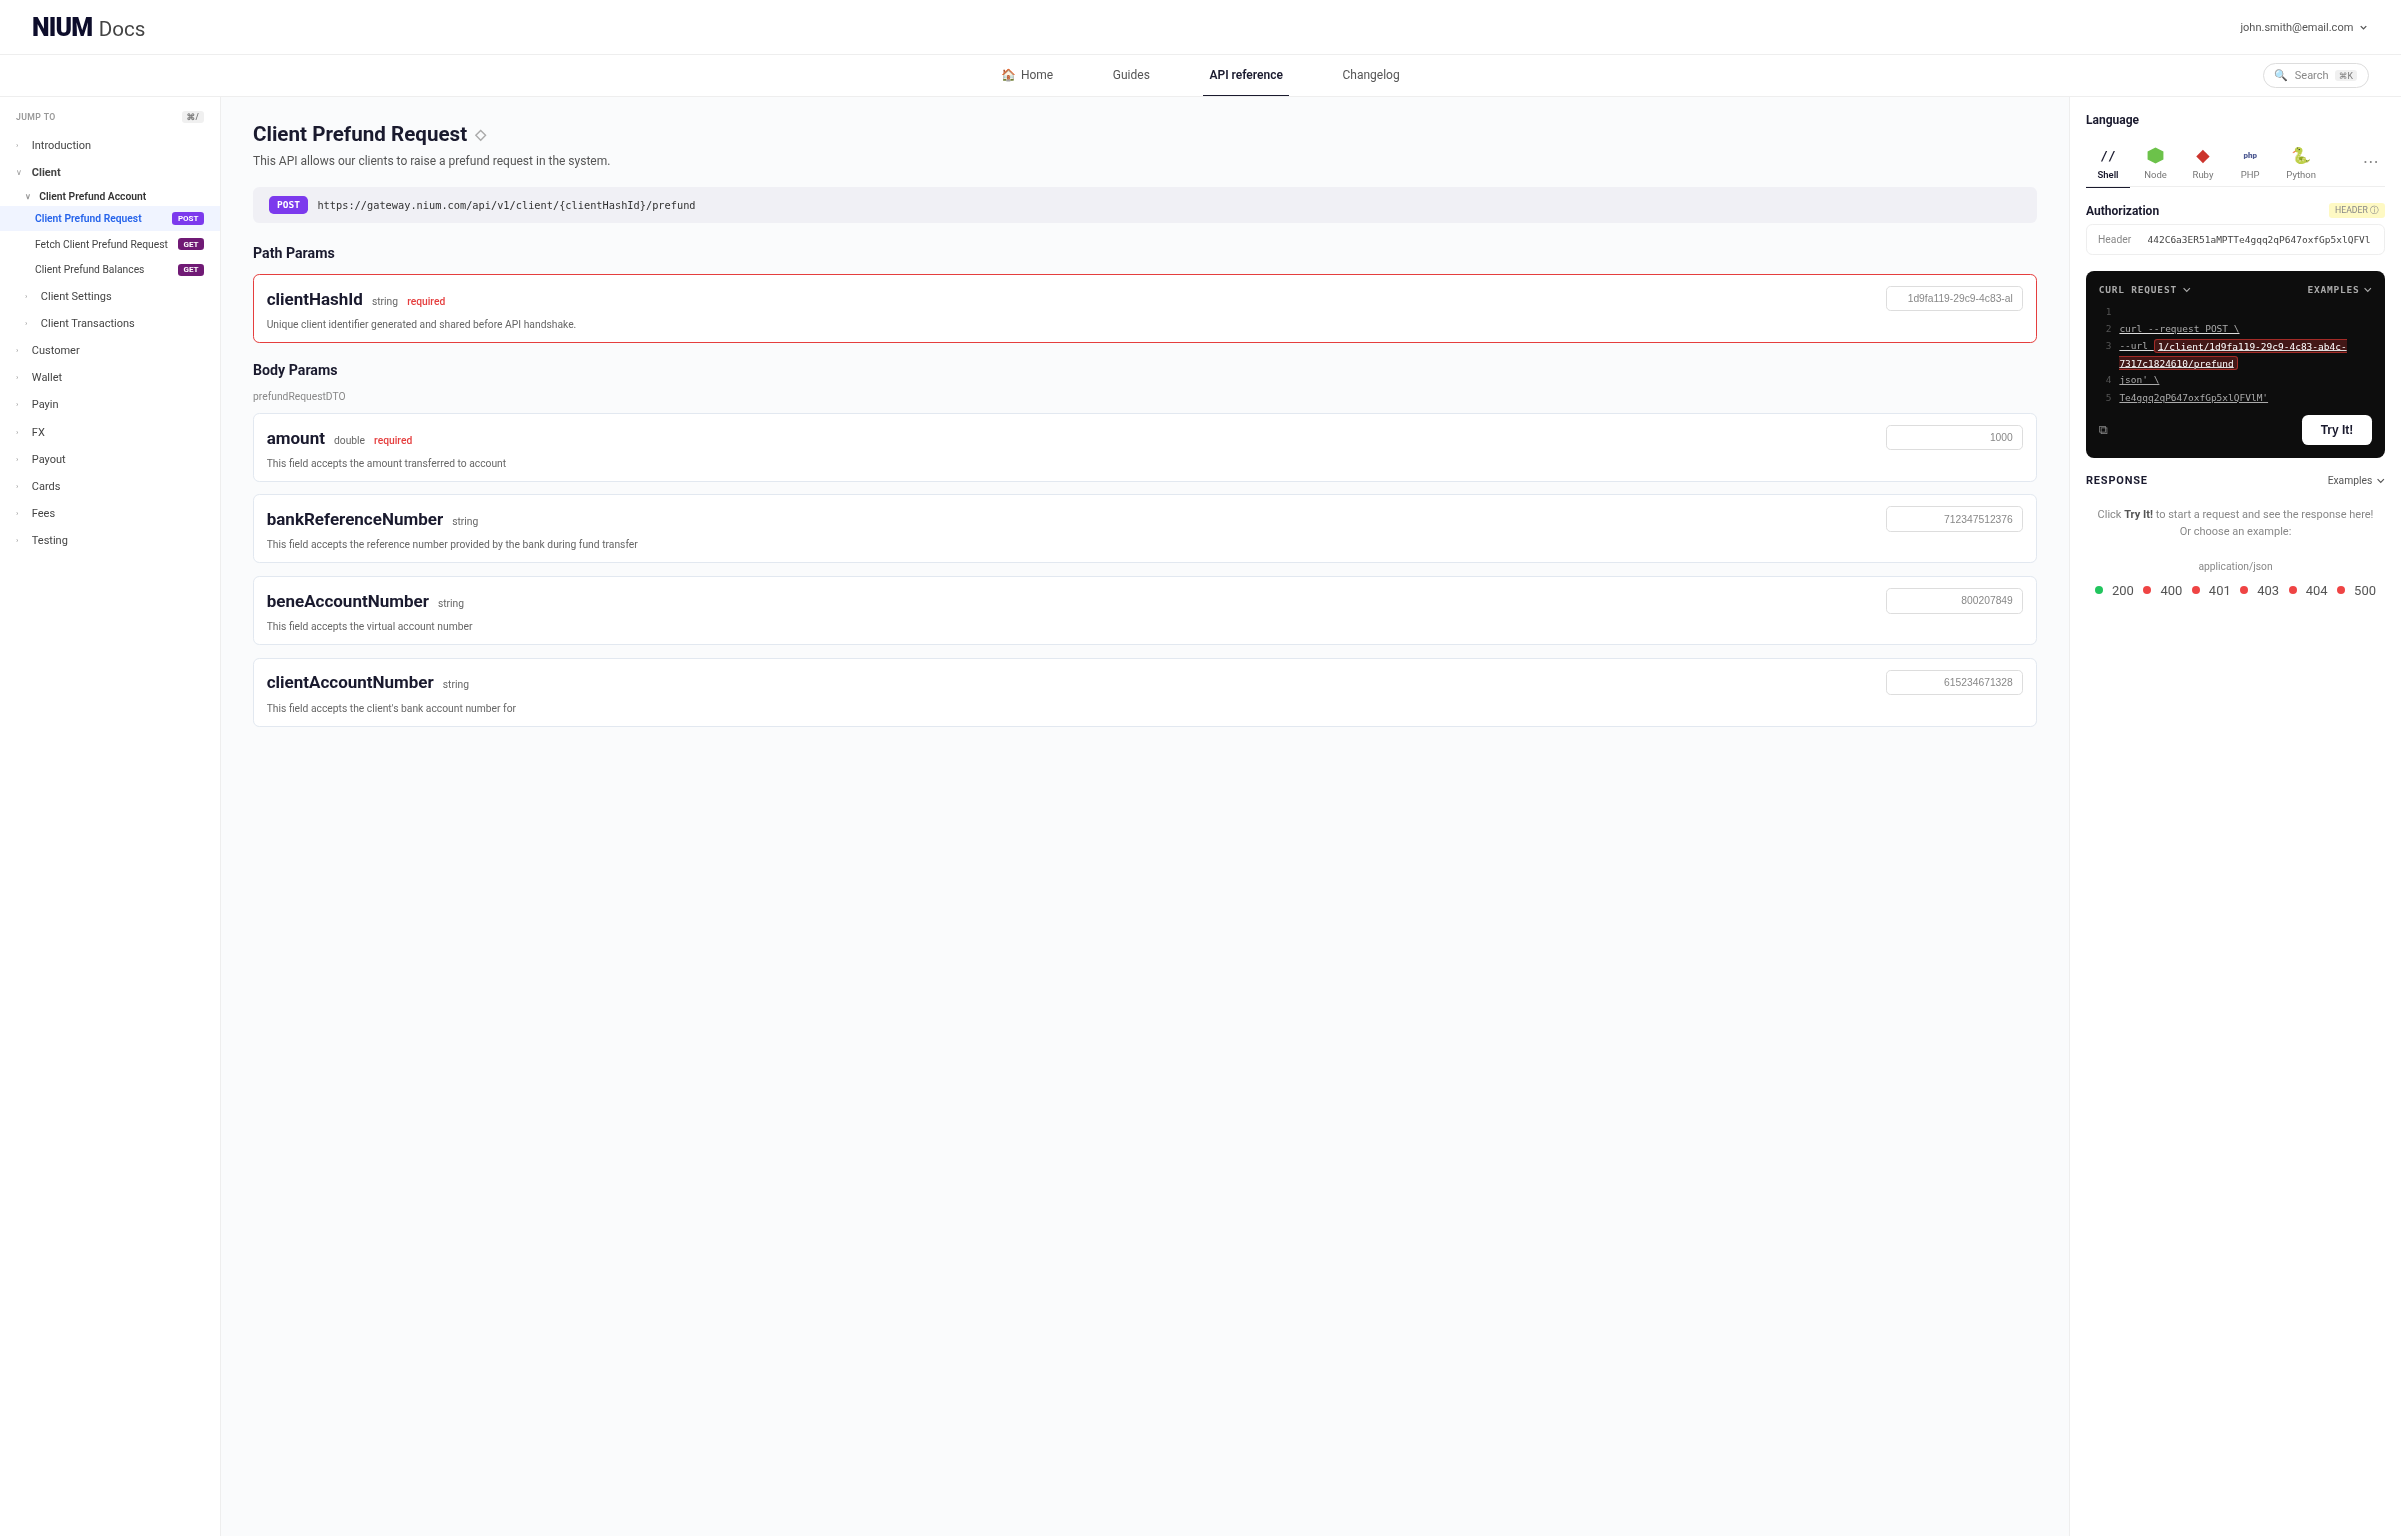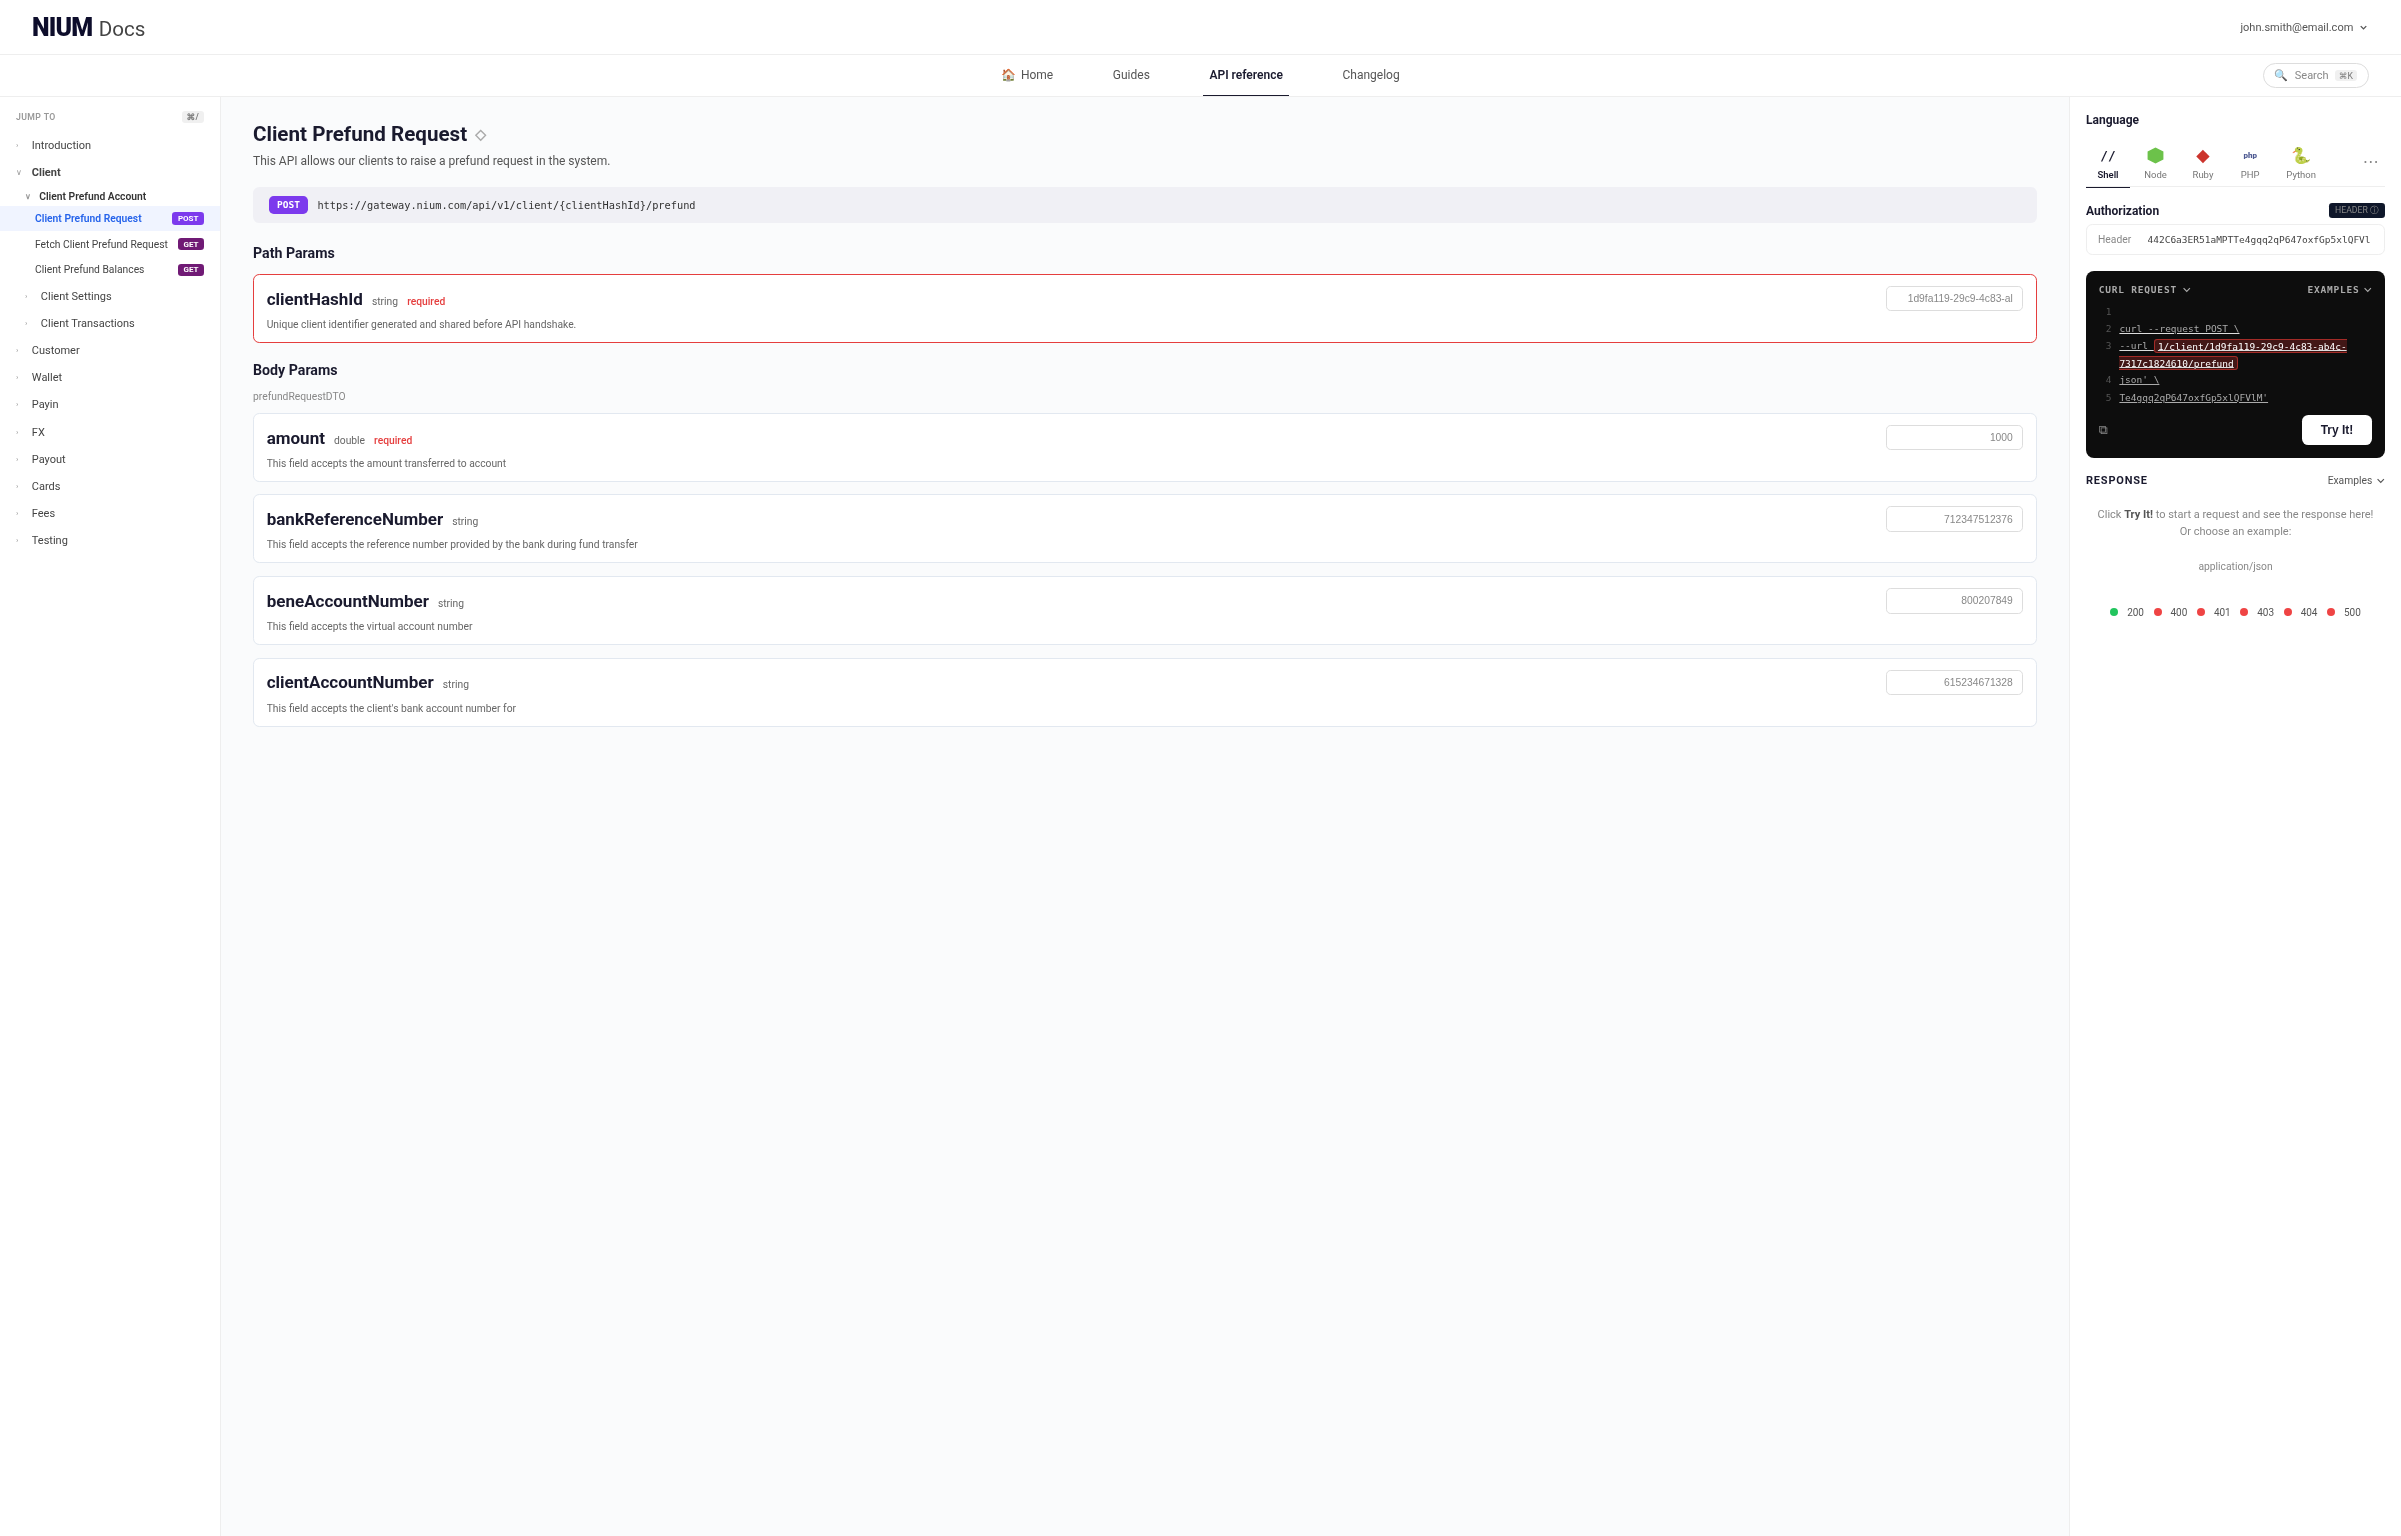--- a/index.html
+++ b/index.html
@@ -248,21 +248,21 @@
       border-bottom: 1.6px solid transparent;
       margin-bottom: -1.6px;
     }
     .lang-tab.active { color: #1a1a2e; border-bottom: 1.6px solid #1a1a2e; font-weight: 600; }
     .lang-tab .tab-icon { font-size: 16px; width: 22px; height: 22px; display: flex; align-items: center; justify-content: center; }
     .more-btn { margin-left: auto; font-size: 16px; color: #888; cursor: pointer; padding: 6.3px; }
 
     .auth-section { margin-bottom: 16px; }
     .auth-header { display: flex; align-items: center; justify-content: space-between; margin-bottom: 6.3px; }
     .auth-title { font-size: 12px; font-weight: 700; color: #1a1a2e; }
-    .auth-header-badge { font-size: 8.7px; color: #888; background: #0f172a; padding: 1.6px 6.3px; border-radius: 3.2px; display: flex; align-items: center; gap: 3.2px; }
+    .auth-header-badge { font-size: 8.7px; color: #888; background: #fef9c3; padding: 1.6px 6.3px; border-radius: 3.2px; display: flex; align-items: center; gap: 3.2px; }
     .auth-row { display: flex; align-items: center; gap: 9.5px; border: 0.8px solid #eee; border-radius: 6.3px; padding: 8px 11px; }
     .auth-label { font-size: 10.3px; color: #888; min-width: 40px; }
     .auth-value { font-size: 9.5px; color: #444; font-family: monospace; overflow: hidden; text-overflow: ellipsis; white-space: nowrap; }
 
     .code-panel {
       background: #0d0d0d;
       border-radius: 8px;
       padding: 12.7px;
       margin-bottom: 16px;
       color: #ddd;
@@ -295,21 +295,21 @@
     }
 
     .response-section { }
     .response-header { display: flex; align-items: center; justify-content: space-between; margin-bottom: 12.7px; }
     .response-title { font-size: 11px; font-weight: 700; letter-spacing: 0.8px; color: #1a1a2e; }
     .examples-dropdown { font-size: 10.3px; color: #555; display: flex; align-items: center; gap: 3.2px; cursor: pointer; }
     .response-empty { text-align: center; color: #888; font-size: 11px; line-height: 1.6; margin-bottom: 12.7px; padding: 6.3px; }
     .response-empty strong { color: #555; }
     .response-type-label { text-align: center; font-size: 10.3px; color: #888; margin-bottom: 9.5px; }
     .status-codes { display: flex; gap: 9.5px; justify-content: center; flex-wrap: wrap; }
-    .status-chip { display: flex; align-items: center; gap: 9px; font-size: 10px; color: #555; margin-top: 24px; }
+    .status-chip { display: flex; align-items: center; gap: 9px; font-size: 13px; color: #555; }
     .dot { width: 8px; height: 8px; border-radius: 50%; }
     .dot-green { background: #22c55e; }
     .dot-red { background: #ef4444; }
   </style>
 </head>
 <body>
 
 <div class="top-header">
   <div class="logo">
     <span class="logo-nium">NIUM</span>

